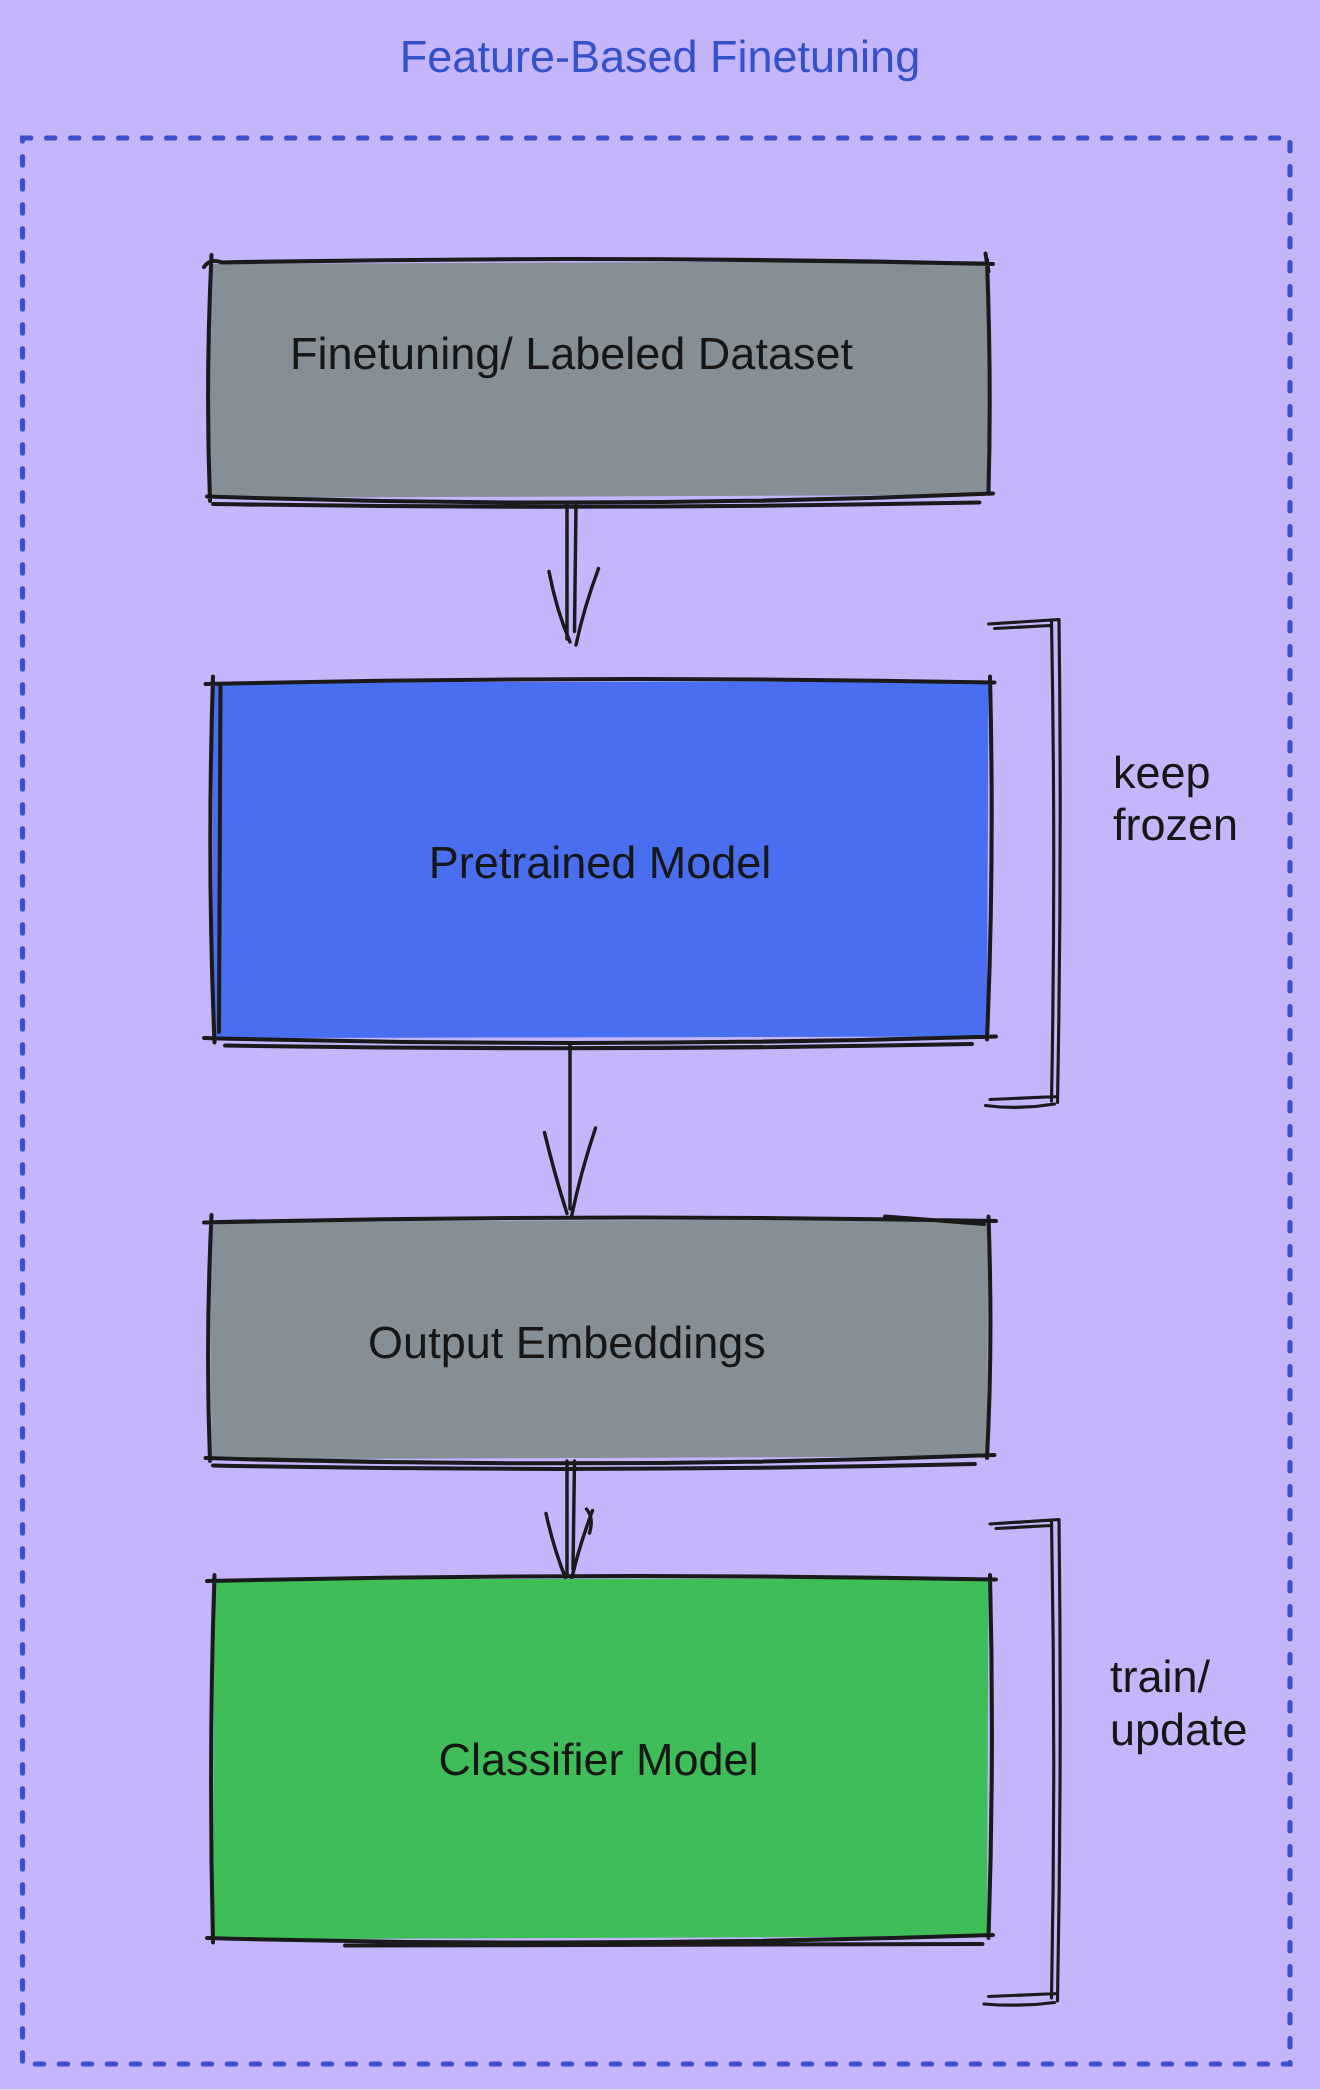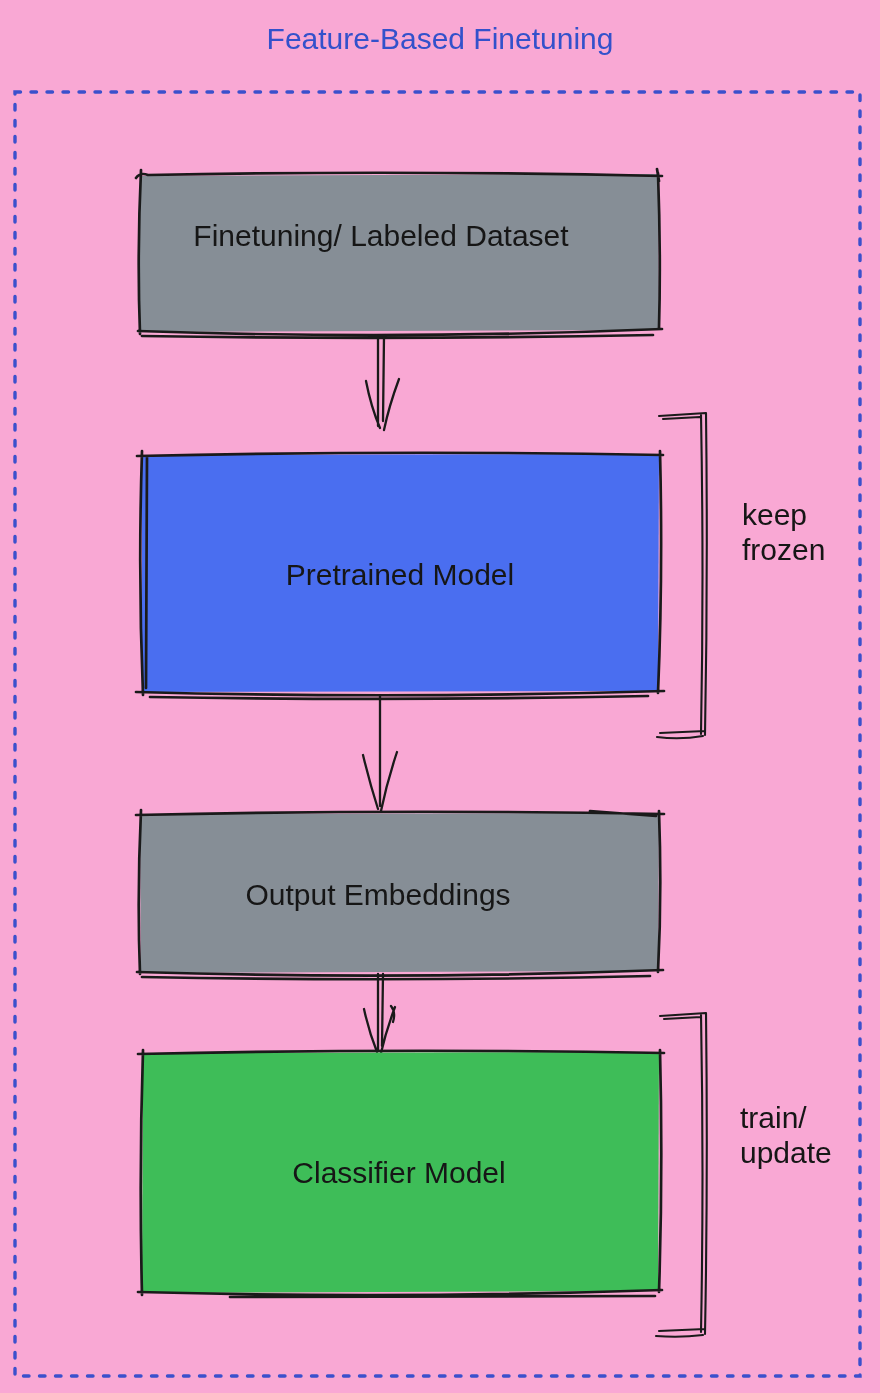--- a/index.html
+++ b/index.html
@@ -5,21 +5,21 @@
   html, body {
     margin: 0;
     padding: 0;
     background: #ffffff;
     font-family: "Liberation Sans", sans-serif;
   }
   .canvas {
     position: relative;
     width: 880px;
     height: 1393px;
-    background: #f9a8d4;
+    background: #c4b5fd;
     overflow: hidden;
   }
   .diagram-title {
     position: absolute;
     top: 22px;
     left: 0;
     width: 880px;
     text-align: center;
     font-size: 30px;
     font-weight: 400;

